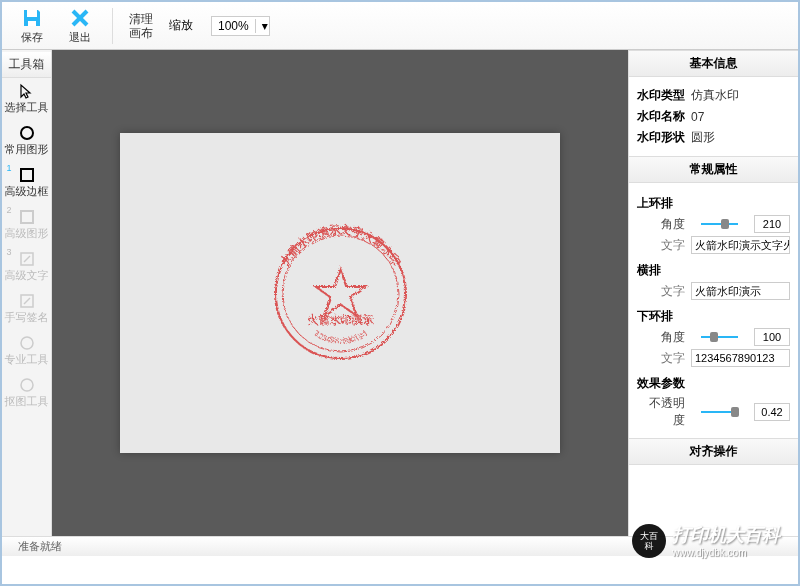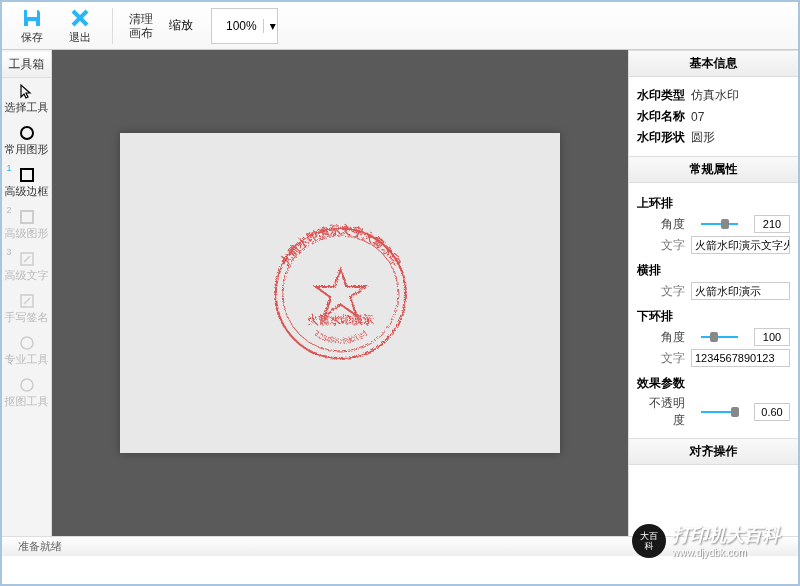--- a/index.html
+++ b/index.html
@@ -14,21 +14,21 @@
     .win-btn { width: 22px; height: 20px; display: flex; align-items: center; justify-content: center; cursor: pointer; }
     .win-btn svg { stroke: #fff; fill: none; }
     
     .toolbar { height: 48px; background: linear-gradient(#fff,#f7f7f7); border-bottom: 1px solid #ccc; display: flex; align-items: center; padding: 0 10px; gap: 8px; }
     .tb-item { display: flex; flex-direction: column; align-items: center; justify-content: center; width: 40px; height: 44px; cursor: pointer; }
     .tb-item .tb-icon { width: 22px; height: 22px; display:flex; align-items:center; justify-content:center;}
     .tb-item .tb-label { font-size: 11px; color: #333; margin-top: 1px; }
     .tb-sep { width: 1px; height: 36px; background: #ddd; margin: 0 4px; }
     .tb-text-item { display: flex; flex-direction: column; align-items: center; justify-content: center; font-size: 12px; color: #333; padding: 0 4px; line-height: 14px; cursor: pointer;}
     .zoom-group { display: flex; align-items: center; gap: 18px; margin-left: 4px; }
-    .zoom-select { display: flex; align-items: center; border: 1px solid #ccc; height: 36px; font-size: 12px; background:#fff;padding-left:8px; }
+    .zoom-select { display: flex; align-items: center; border: 1px solid #ccc; height: 20px; font-size: 12px; background:#fff; }
     .zoom-select span { padding: 0 6px; }
     .zoom-select .dd { border-left: 1px solid #ccc; width: 14px; text-align: center; }
     
     .main { display: flex; height: calc(586px - 4px - 28px - 48px - 20px); }
     
     .toolbox { width: 50px; background: #f4f4f4; border-right: 1px solid #ddd; display: flex; flex-direction: column; align-items: center; padding-top: 2px;}
     .toolbox-header { width: 100%; text-align: center; font-size: 12px; padding: 4px 0; background: linear-gradient(#fff,#eee); border-bottom:1px solid #ddd; color:#333;}
     .tool { width: 48px; height: 42px; display: flex; flex-direction: column; align-items: center; justify-content: center; font-size: 11px; color: #333; cursor: pointer; position: relative; }
     .tool.disabled { color: #bbb; }
     .tool .ti { margin-bottom: 1px; }
@@ -232,21 +232,21 @@
           <span class="tl-label">文字</span>
           <div class="text-input">1234567890123</div>
         </div>
         <div class="group-label">效果参数</div>
         <div class="slider-row">
           <span class="sl-label">不透明度</span>
           <div class="slider">
               <div class="track"></div>
               <div class="thumb" style="left:82%"></div>
             </div>
-          <div class="num-box">0.60</div>
+          <div class="num-box">0.42</div>
         </div>
       </div>
       <div class="panel-section-hdr">对齐操作</div>
     </div>
   </div>
 
   <div class="status-bar">
     <span>准备就绪</span>
   </div>
 </div>

